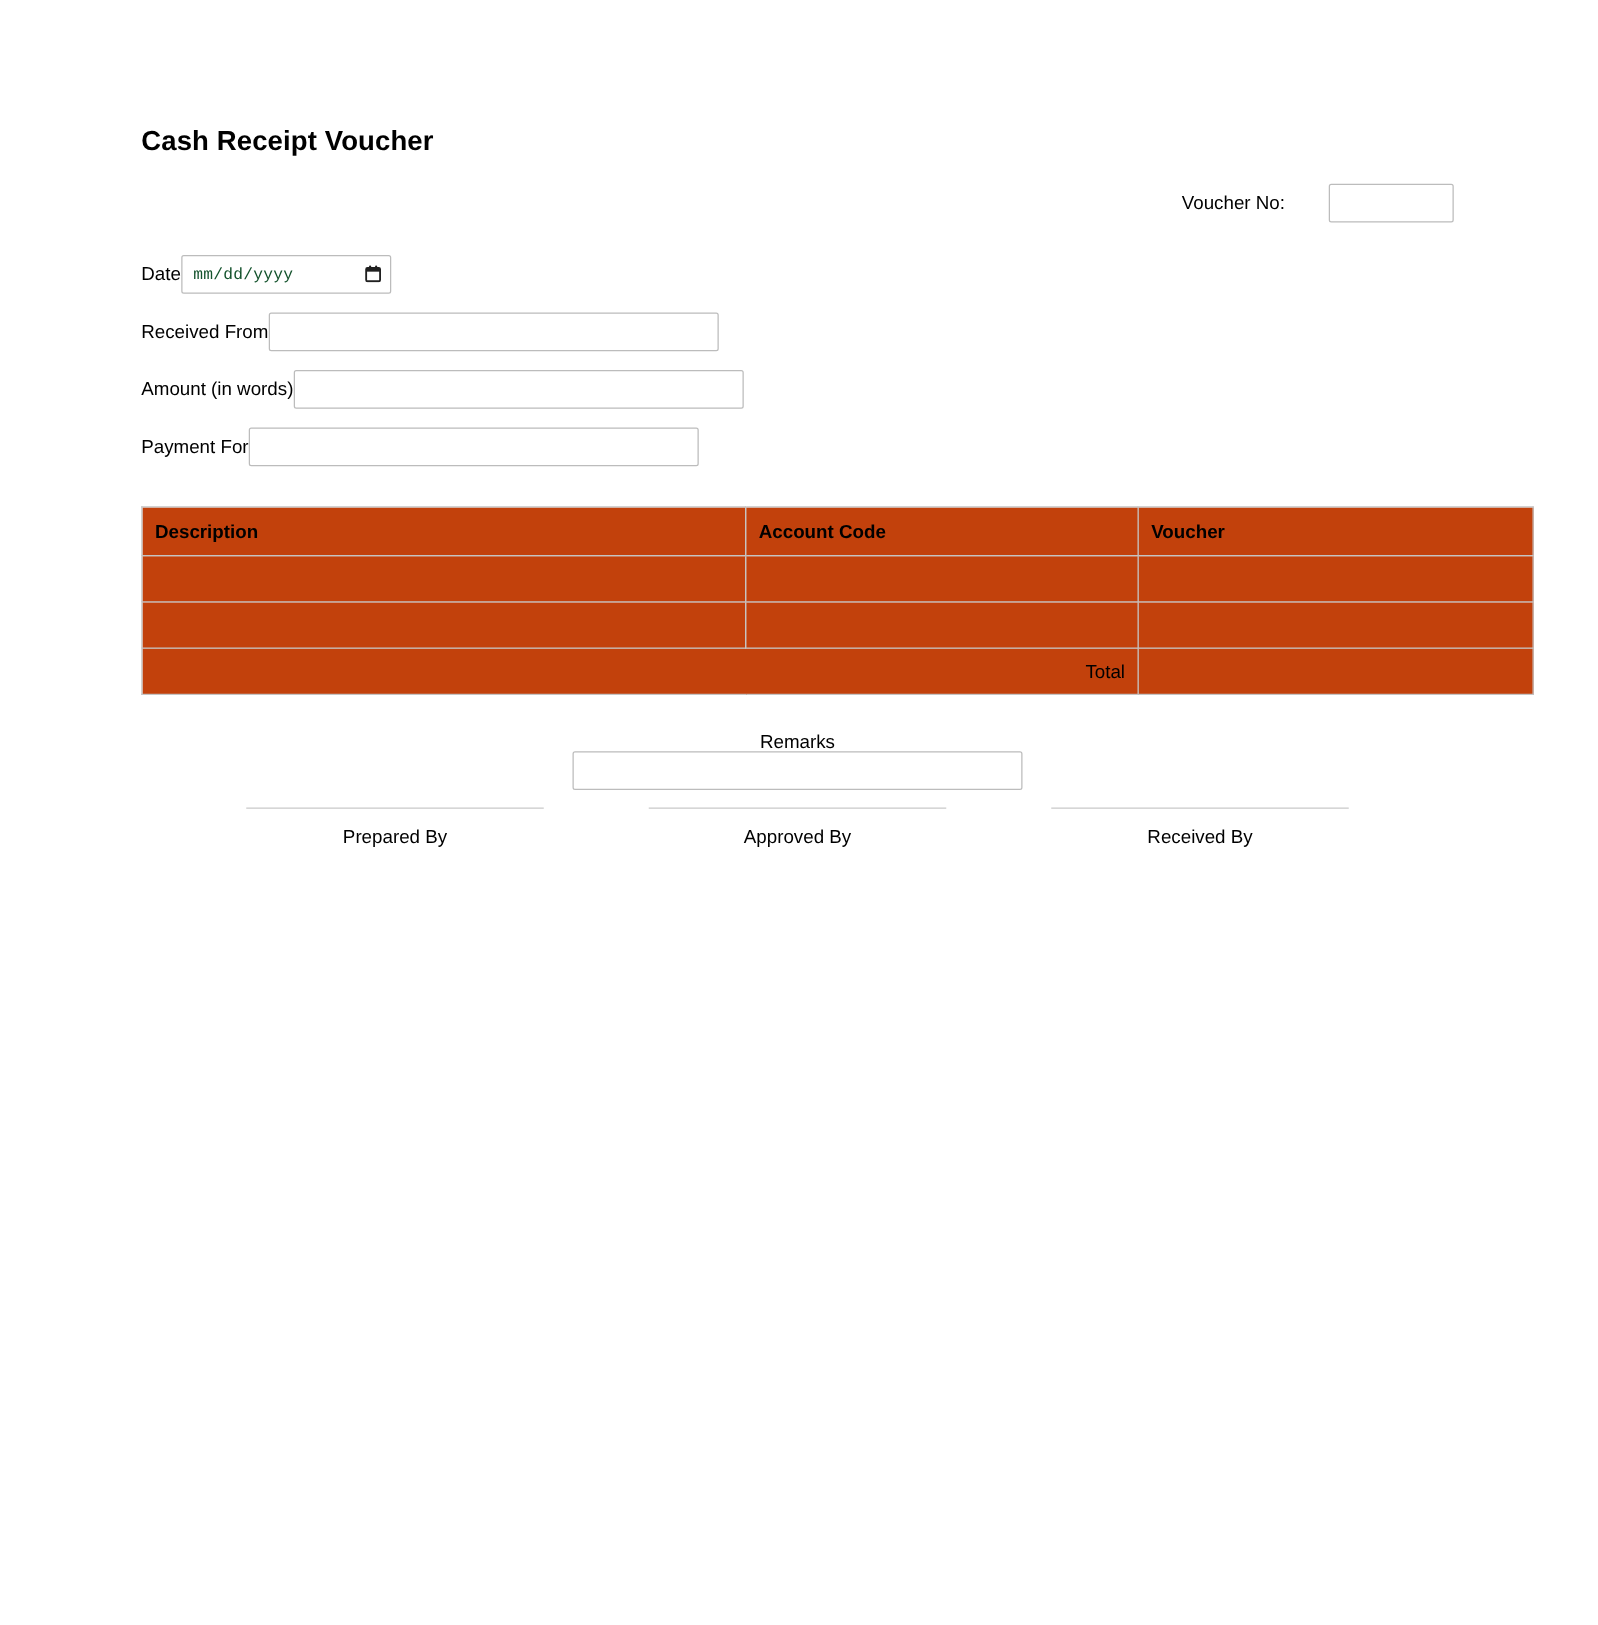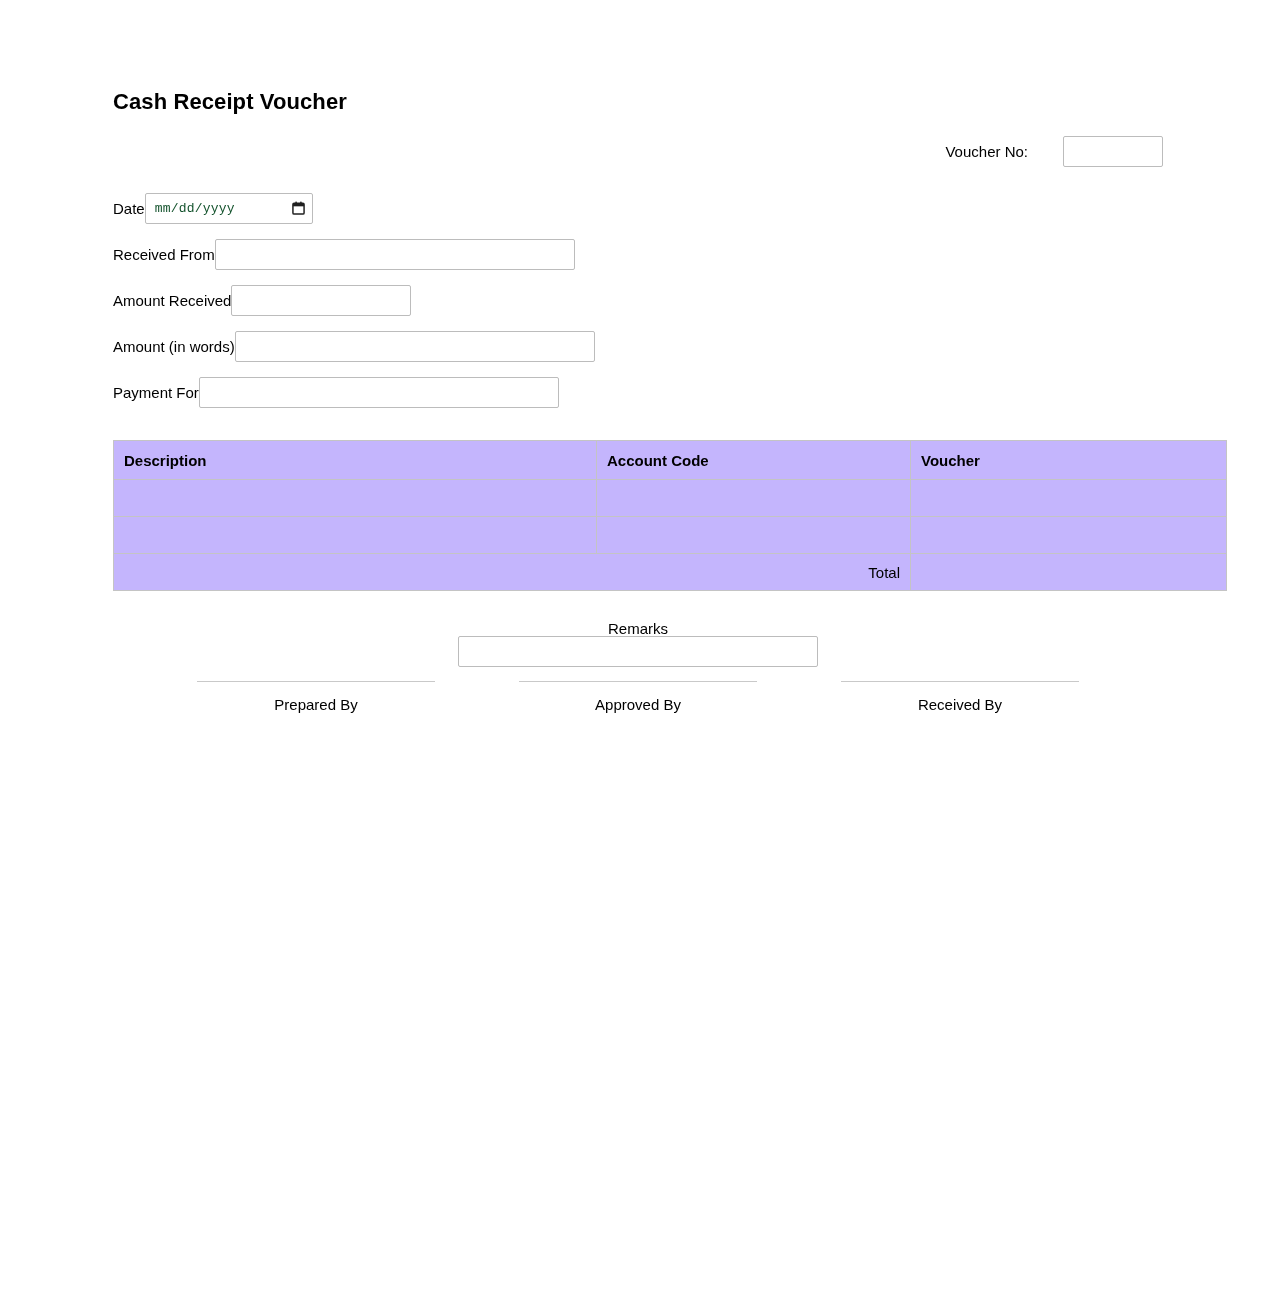--- a/index.html
+++ b/index.html
@@ -21,21 +21,21 @@
     position: relative;
     width: 1278px;
     height: 1300px;
     box-sizing: border-box;
     padding: 0;
   }
 
   .sheet {
     position: absolute;
     left: 113px;
-    top: 89px;
+    top: 100px;
     width: 1050px;
   }
 
   
   .doc-title {
     font-size: 22px;
     font-weight: bold;
     line-height: 1.2;
     margin: 0;
     letter-spacing: 0.1px;
@@ -119,21 +119,21 @@
     margin-top: 32px;
     table-layout: fixed;
   }
   .items-table th,
   .items-table td {
     border: 1px solid #c4c4c4;
     padding: 9px 10px;
     font-size: 15px;
     text-align: left;
     vertical-align: middle;
-    background: #c4b5fd;
+    background: #c2410c;
   }
   .items-table th {
     font-weight: bold;
     height: 20px;
   }
   .items-table td.cell-empty { height: 18px; }
   .col-desc   { width: 462px; }
   .col-acct   { width: 293px; }
   .col-amount { width: 295px; }
   td.total-label {
@@ -208,26 +208,20 @@
         </span>
       </div>
 
       <div class="field-row">
         <span class="field-label">Received From</span>
         <span class="field-control">
           <input class="tf tf-wide" type="text" value="" style="">
         </span>
       </div>
 
-      <div class="field-row">
-        <span class="field-label">Amount Received</span>
-        <span class="field-control">
-          <input class="tf tf-narrow" type="text" value="" style="">
-        </span>
-      </div>
 
       <div class="field-row">
         <span class="field-label">Amount (in words)</span>
         <span class="field-control">
           <input class="tf tf-wide" type="text" value="" style="">
         </span>
       </div>
 
       <div class="field-row">
         <span class="field-label">Payment For</span>

